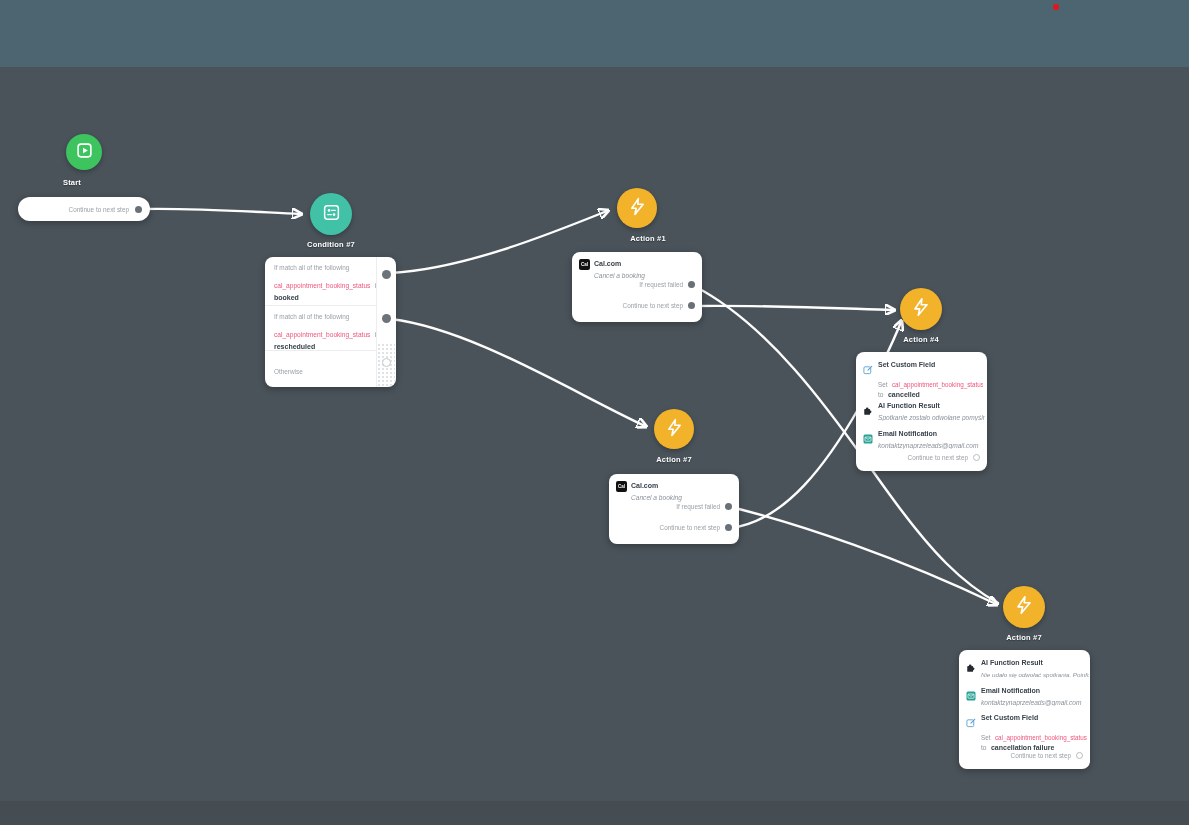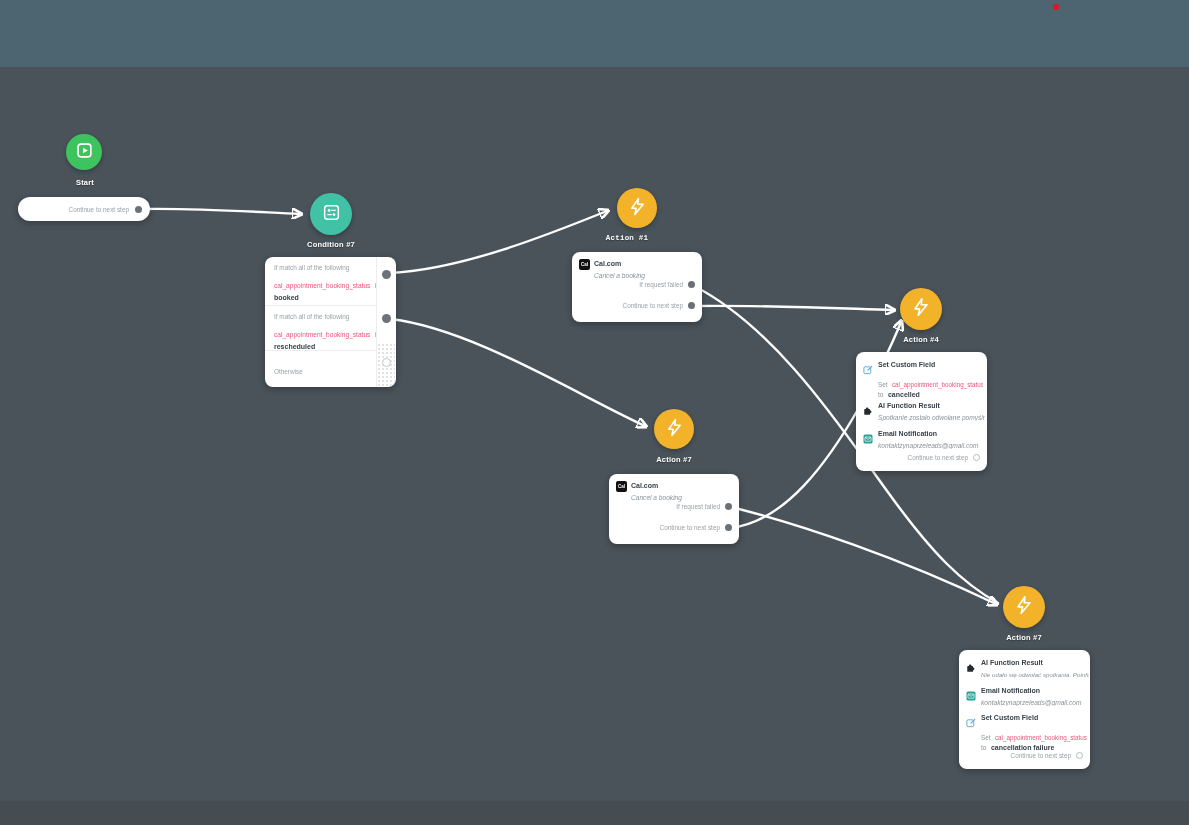--- a/index.html
+++ b/index.html
@@ -82,21 +82,21 @@
 </svg>
 
 <div class="node" style="left:66px; top:134px; width:36px; height:36px; background:#3ec45f;">
   <span>
     <svg width="17" height="17" viewBox="0 0 16 16">
       <rect x="2" y="2" width="12" height="12" rx="2.6" fill="none" stroke="#fff" stroke-width="1.5"></rect>
       <path d="M6.6 5.5 L11.2 8 L6.6 10.5 Z" fill="#fff"></path>
     </svg>
   </span>
 </div>
-<div class="node-label" style="left:85px; top:178px;">Start</div>
+<div class="node-label" style="left:72px; top:178px;">Start</div>
 
 <div class="card pill" style="left:18px; top:197px; width:132px; height:24px;">
   <span class="t-xs">Continue to next step</span>
   <span class="dot"></span>
 </div>
 
 <div class="node" style="left:310px; top:193px; width:42px; height:42px; background:#41c1a6;">
   <span>
     <svg width="19" height="19" viewBox="0 0 18 18">
       <rect x="2.5" y="2.5" width="13" height="13" rx="2.6" fill="none" stroke="#fff" stroke-width="1.4"></rect>
@@ -139,21 +139,21 @@
   </div>
 </div>
 
 <div class="node" style="left:617px; top:188px; width:40px; height:40px; background:#f2b32a;">
   <span>
     <svg width="21" height="21" viewBox="0 0 24 24">
       <path d="M13 3 L5.5 14 H10.5 L9 21 L18.5 9.5 H12.3 Z" fill="none" stroke="#fff" stroke-width="1.8" stroke-linejoin="round"></path>
     </svg>
   </span>
 </div>
-<div class="node-label" style="left:627px; top:234px;font-family:Liberation Mono, monospace;">Action #1</div>
+<div class="node-label" style="left:648px; top:234px;">Action #1</div>
 
 <div class="card" style="left:572px; top:252px; width:130px; height:70px;">
   <div class="abs cal-logo" style="left:7px; top:7px;">Cal</div>
   <div class="abs t-title" style="left:22px; top:8px;">Cal.com</div>
   <div class="abs t-ital" style="left:22px; top:20px;">Cancel a booking</div>
   <div class="abs row-right" style="right:7px; top:29px;">
     <span class="t-xs">If request failed</span>
     <span class="dot"></span>
   </div>
   <div class="abs row-right" style="right:7px; top:50px;">

